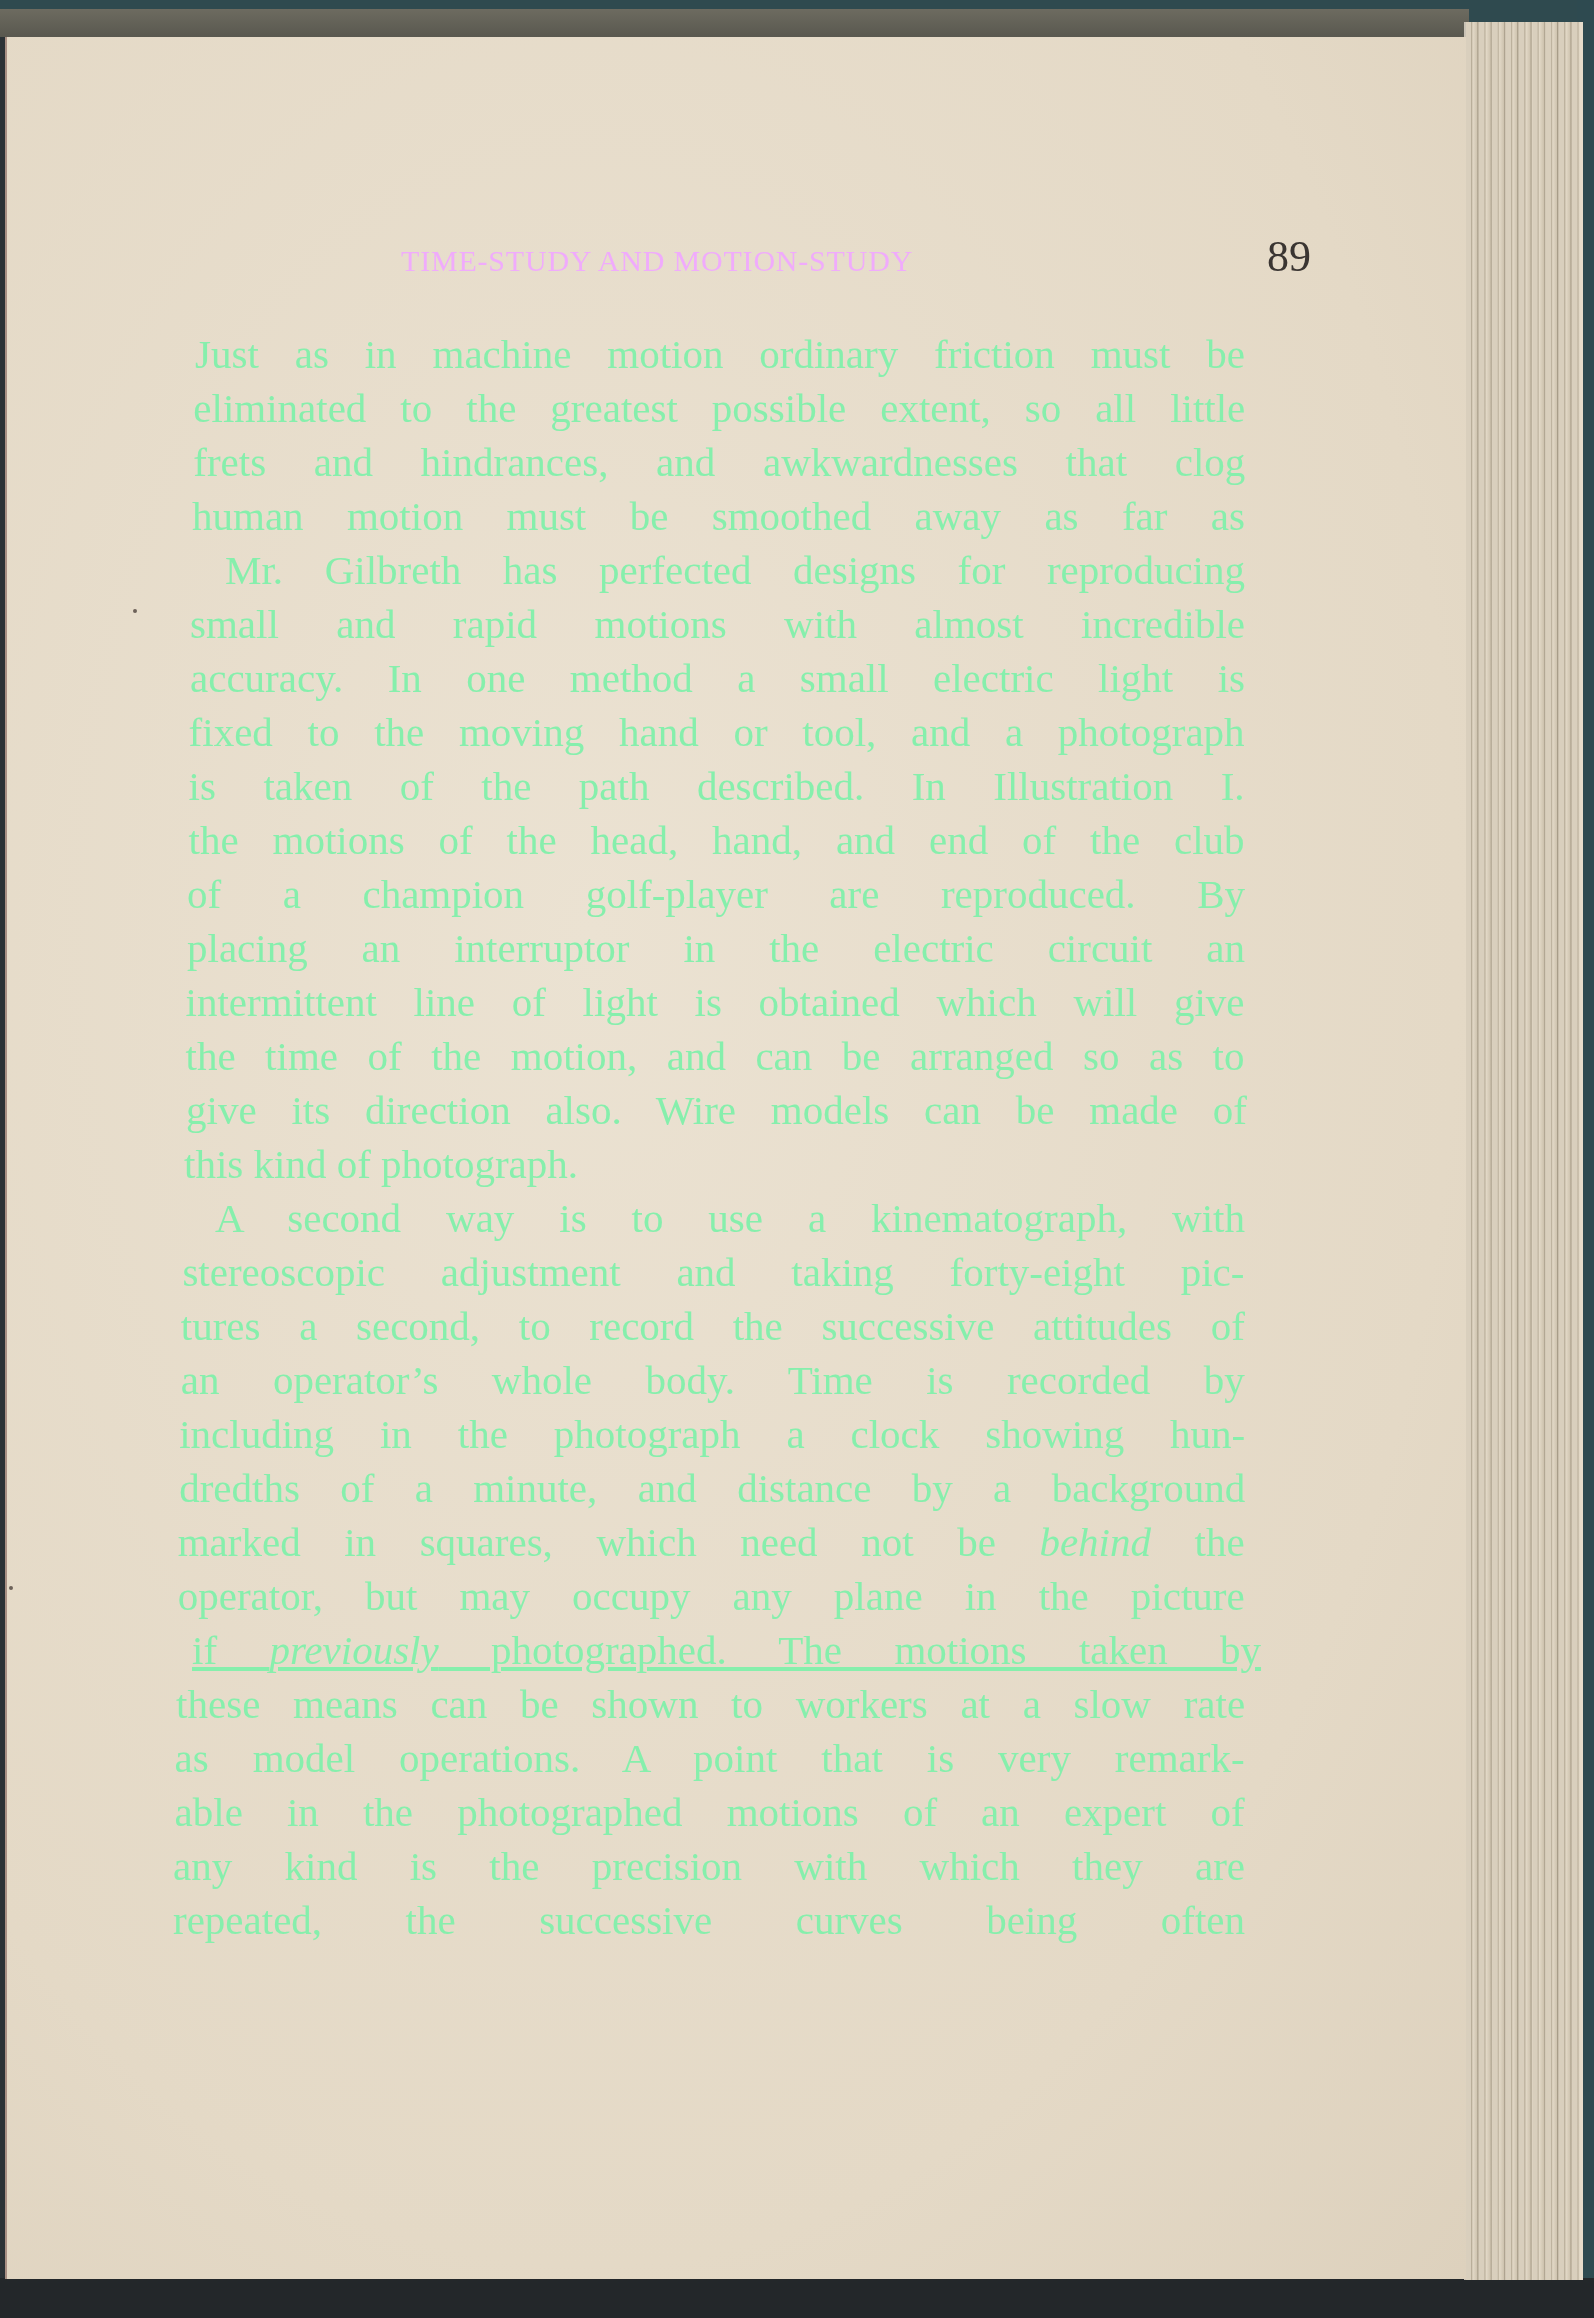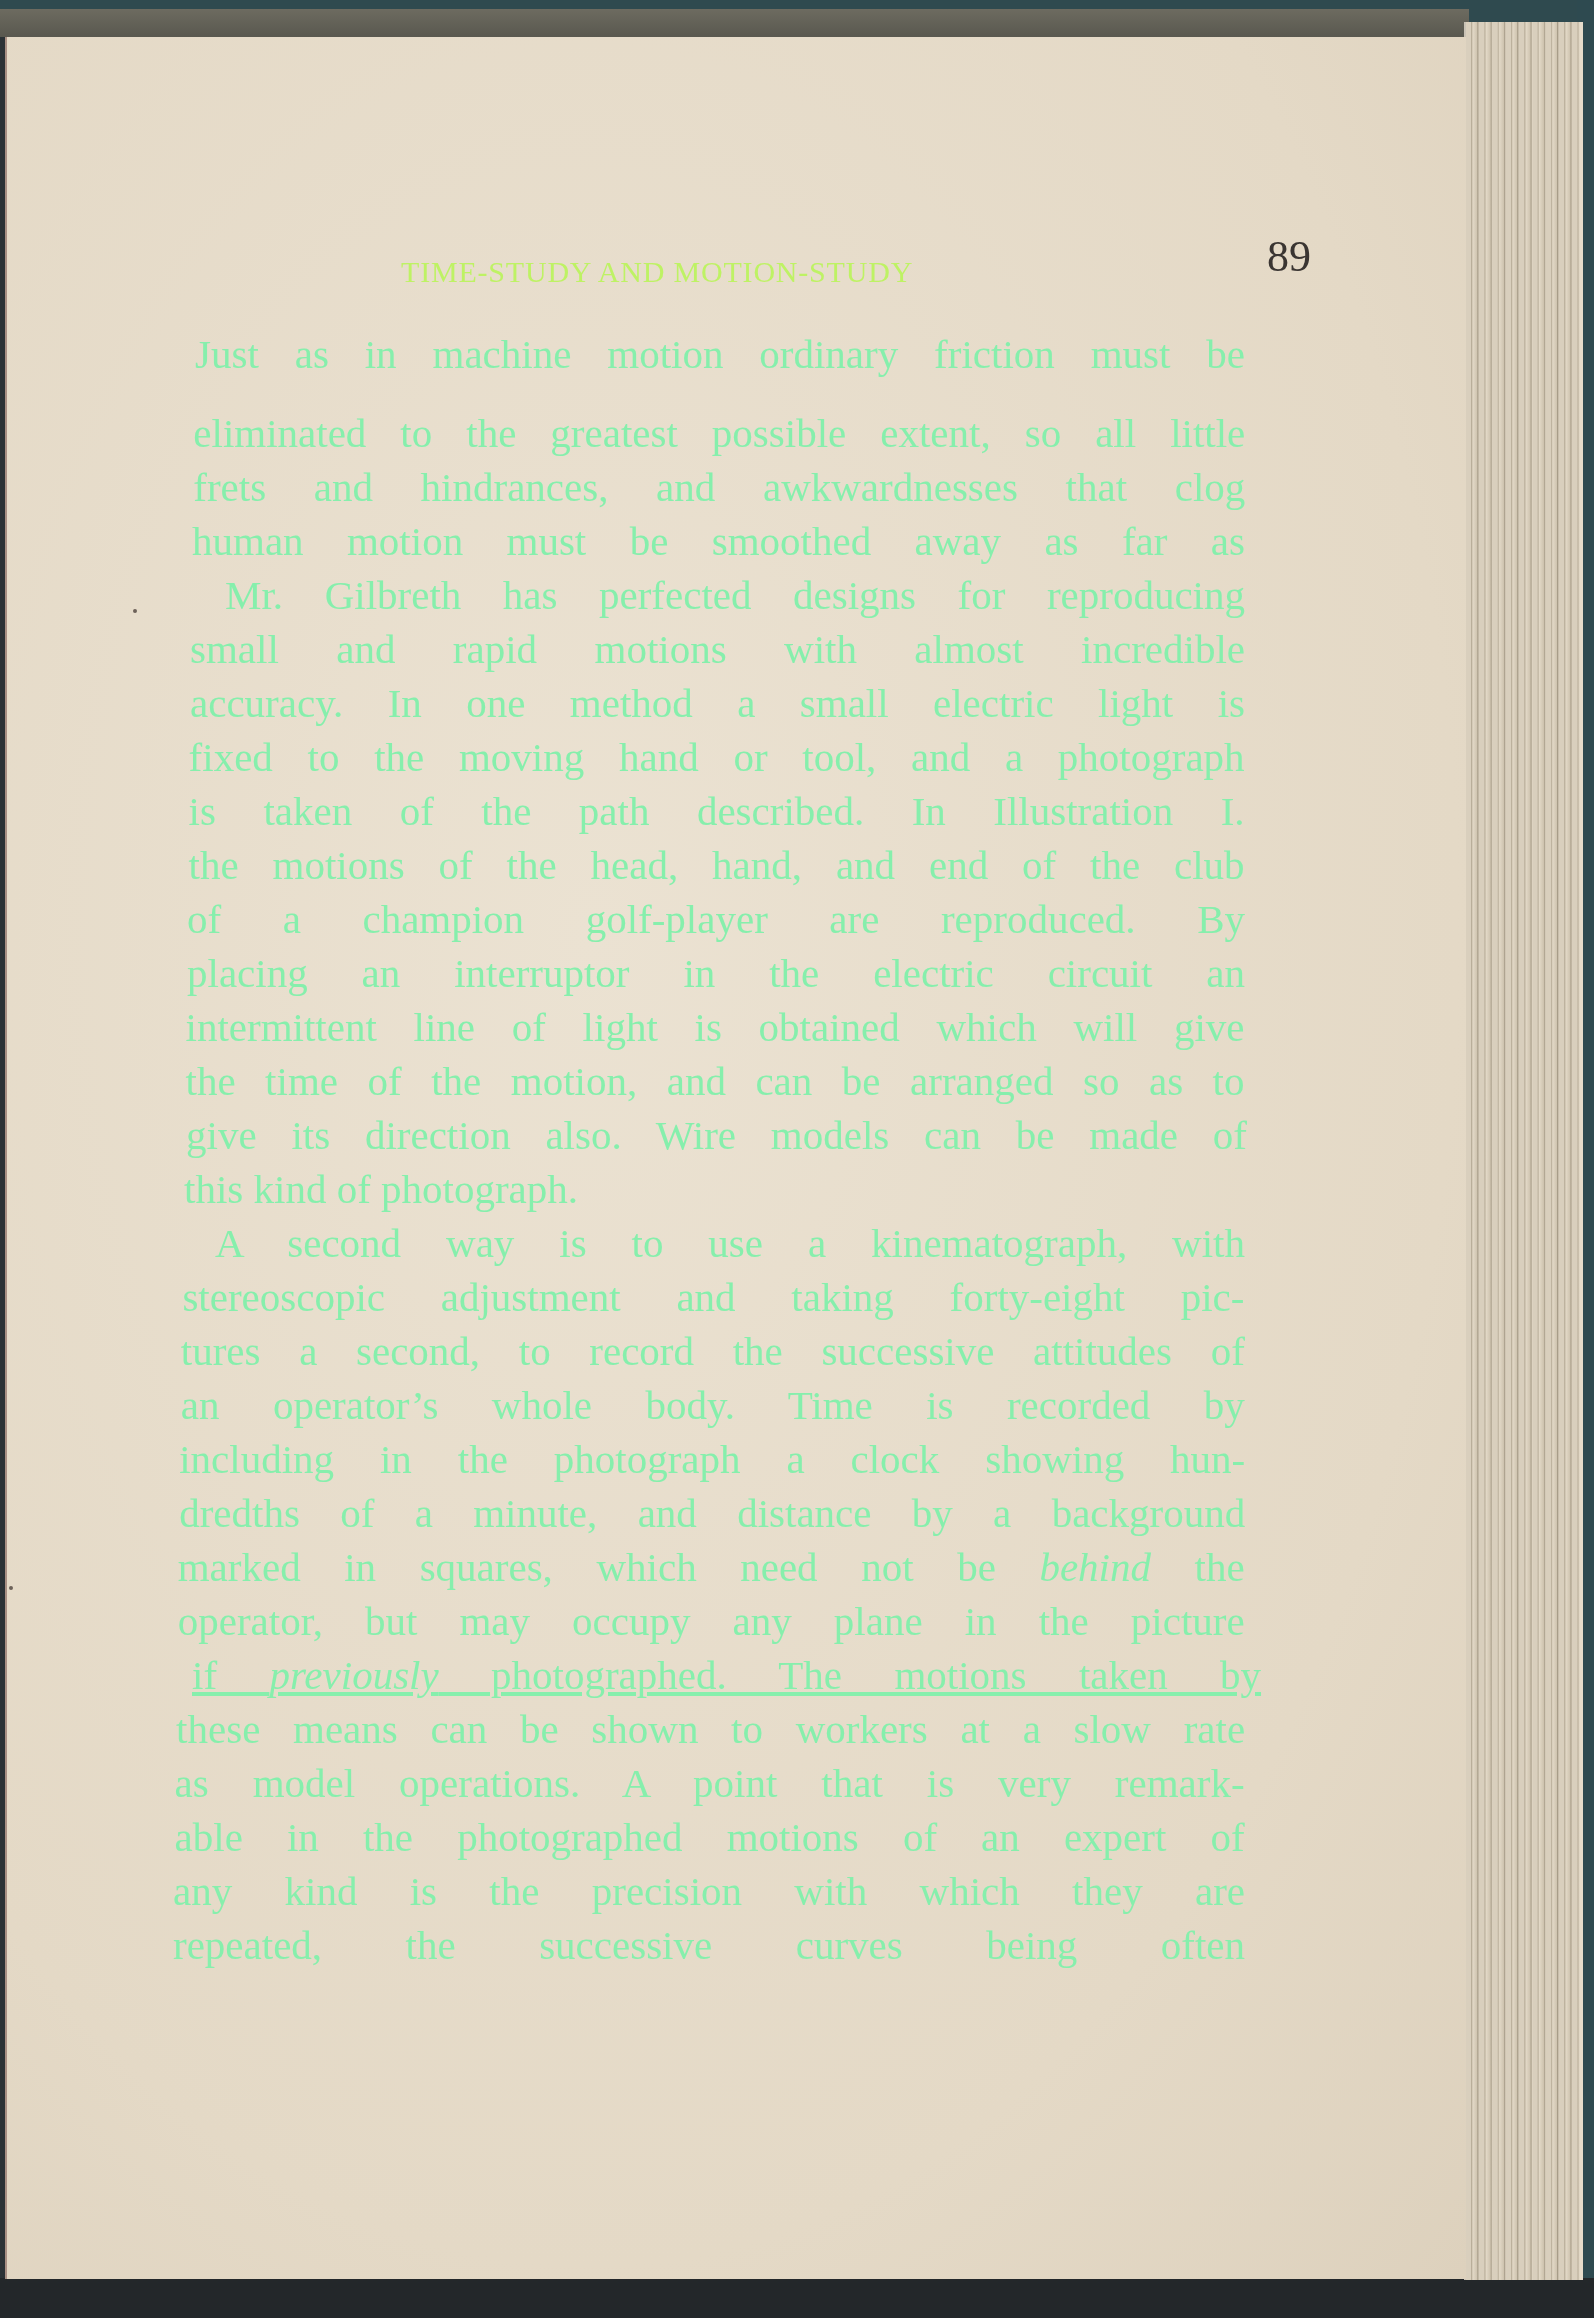--- a/index.html
+++ b/index.html
@@ -31,22 +31,22 @@
       border-left: 2.3px solid #a88f83;
     }
     .page-edges {
       position: absolute; left: 1464px; top: 22px; width: 114px; height: 2258px;
       background: repeating-linear-gradient(90deg,
         #d9cfbd 0px, #d9cfbd 4.7px, #b9ae9a 5.5px, #e2d8c6 7px, #cfc4b0 11px, #a89d89 11.7px, #ddd3c1 13.3px);
       border-left: 2.3px solid #c9c2b5;
       border-right: 3.1px solid #e6dccb;
     }
     .running-head {
-      position: absolute; left: 401px; top: 255px;
-      font-size: 30px; letter-spacing: 0.8px; color: #bef264;
+      position: absolute; left: 401px; top: 244px;
+      font-size: 30px; letter-spacing: 0.8px; color: #f0abfc;
       text-transform: uppercase; font-variant: small-caps;
     }
     .folio {
       position: absolute; left: 1267px; top: 231px;
       font-size: 44px; color: #3a3532;
     }
     .body-text {
       position: absolute; left: 173px; top: 327px; width: 1072px;
       font-size: 41px; line-height: 54px; color: #86efac;
     }
@@ -67,21 +67,21 @@
 <div class="top-band"></div>
 <div class="page-edges"></div>
 
 <div class="page"></div>
 
 <div class="running-head">TIME-STUDY AND MOTION-STUDY</div>
 <div class="folio">89</div>
 
 <div class="body-text" id="body-text">
     <span class="line" style="margin-left: 22px; width: 1050px;">Just as in machine motion ordinary friction must be</span>
-    <span class="line" style="margin-left: 20.3px; width: 1052px; margin-top: 25px;">eliminated to the greatest possible extent, so all little</span>
+    <span class="line" style="margin-left: 20.3px; width: 1052px;">eliminated to the greatest possible extent, so all little</span>
     <span class="line" style="margin-left: 20.3px; width: 1052px;">frets and hindrances, and awkwardnesses that clog</span>
     <span class="line" style="margin-left: 19px; width: 1053px;">human motion must be smoothed away as far as</span>
     <span class="line" style="margin-left: 52px; width: 1020px;">Mr. Gilbreth has perfected designs for reproducing</span>
     <span class="line" style="margin-left: 17px; width: 1055px;">small and rapid motions with almost incredible</span>
     <span class="line" style="margin-left: 17px; width: 1055px;">accuracy.  In one method a small electric light is</span>
     <span class="line" style="margin-left: 15.6px; width: 1056px;">fixed to the moving hand or tool, and a photograph</span>
     <span class="line" style="margin-left: 15.6px; width: 1056px;">is taken of the path described.  In Illustration I.</span>
     <span class="line" style="margin-left: 15.6px; width: 1056px;">the motions of the head, hand, and end of the club</span>
     <span class="line" style="margin-left: 14px; width: 1058px;">of a champion golf-player are reproduced.  By</span>
     <span class="line" style="margin-left: 14px; width: 1058px;">placing an interruptor in the electric circuit an</span>

